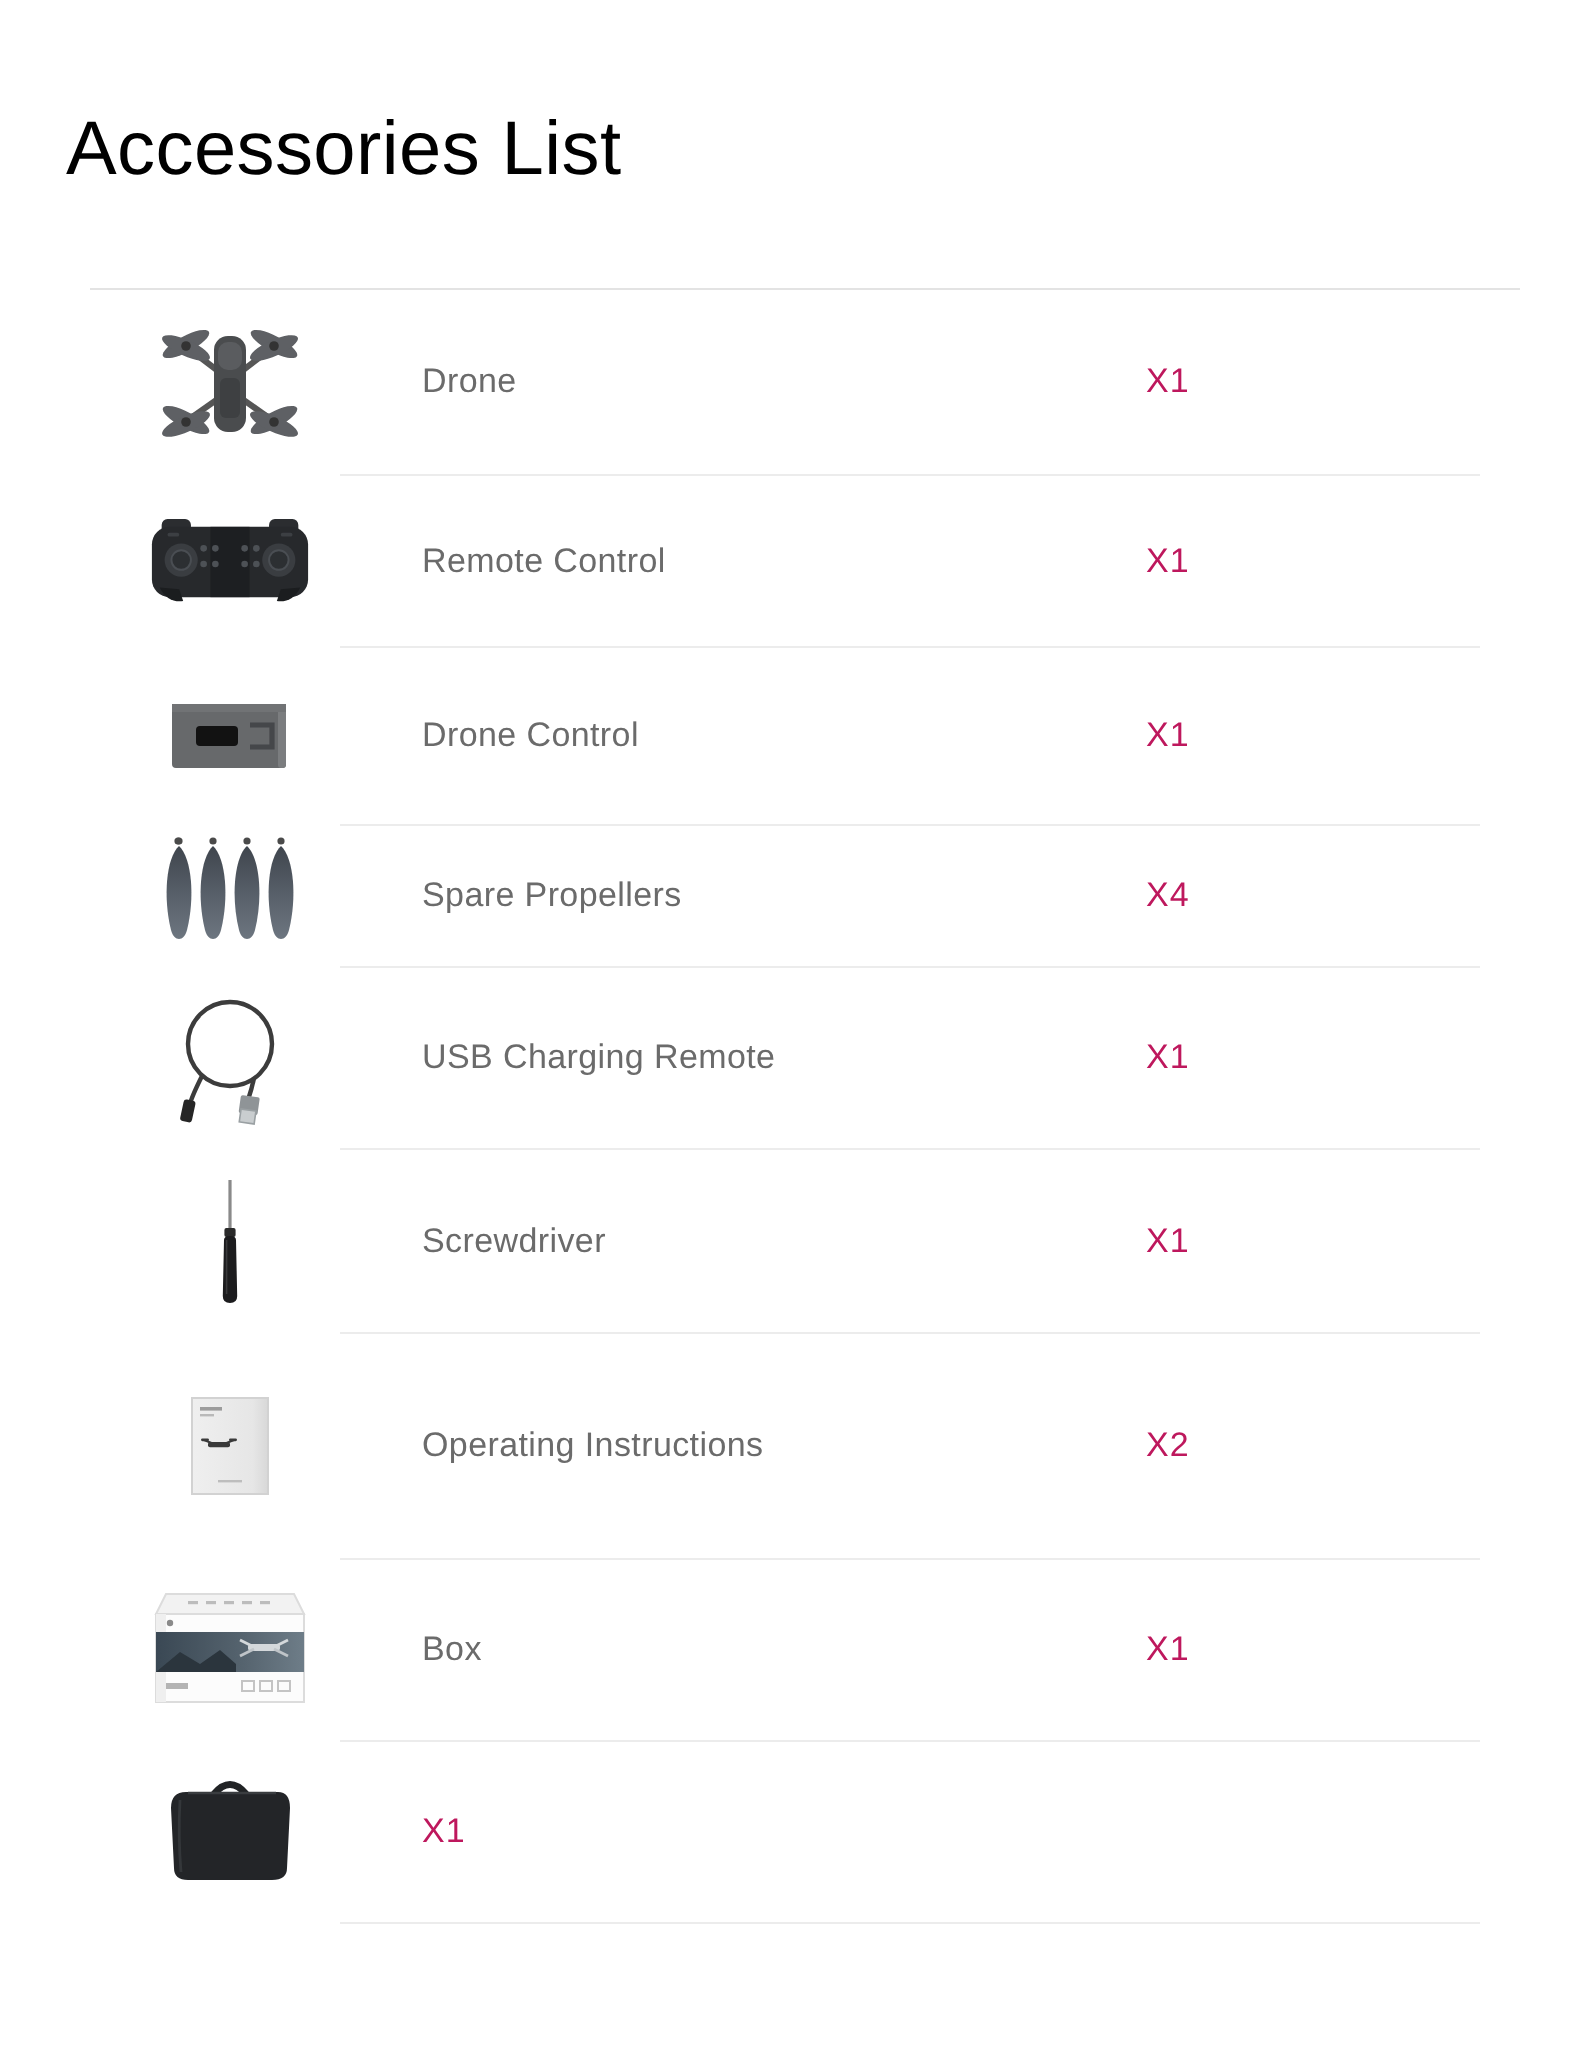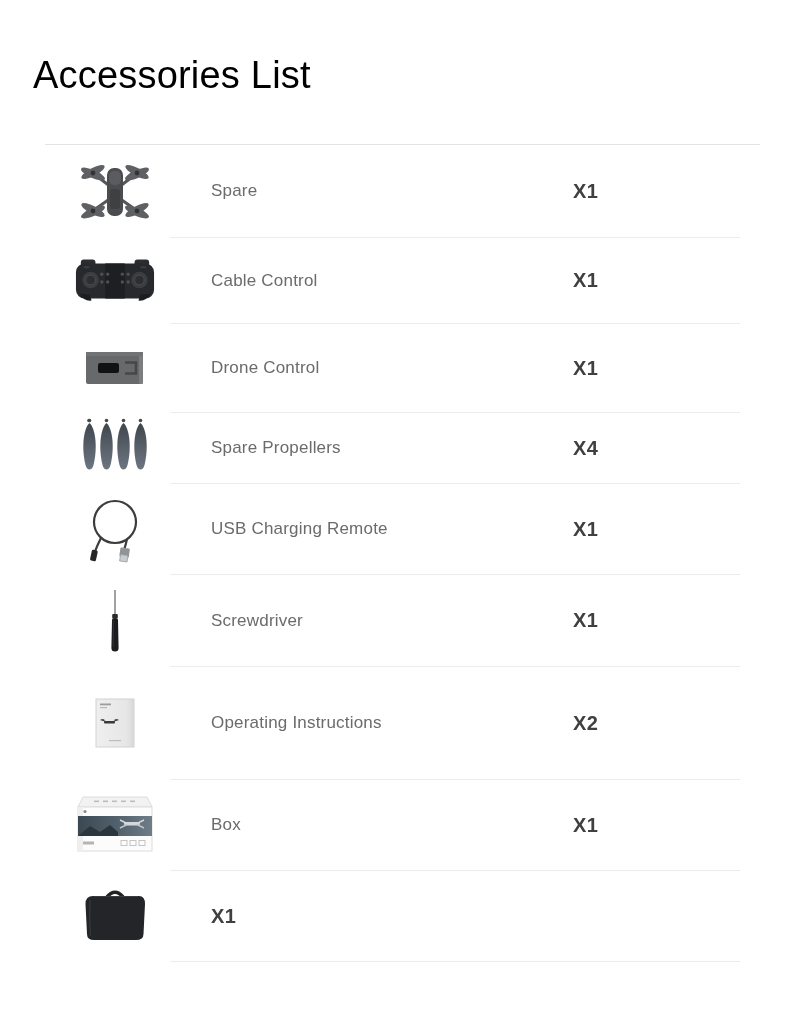--- a/index.html
+++ b/index.html
@@ -29,21 +29,21 @@
   .cell-thumb{
     width:166px;flex:0 0 166px;display:flex;align-items:center;justify-content:center;
     padding-right:26px;box-sizing:border-box;
   }
   .cell-name{
     width:362px;flex:0 0 362px;
     font-size:17px;color:#6b6b6b;letter-spacing:0.2px;
   }
   .cell-qty{
     flex:1 1 auto;
-    font-size:20px;color:#404040;letter-spacing:0.5px;font-weight:bold;
+    font-size:17px;color:#be185d;letter-spacing:0.5px;
   }
   svg{display:block;}
 </style>
 </head>
 <body>
 
 <h1 class="page-title">Accessories List</h1>
 
 <div class="list">
 
@@ -70,21 +70,21 @@
           <circle cx="22" cy="22" r="2.4"></circle>
             <circle cx="66" cy="22" r="2.4"></circle>
           <circle cx="22" cy="60" r="2.4"></circle>
             <circle cx="66" cy="60" r="2.4"></circle>
         </g>
         <rect x="36" y="17" width="16" height="48" rx="7" fill="#4a4c4e"></rect>
         <rect x="38" y="20" width="12" height="14" rx="5" fill="#5a5c5f"></rect>
         <rect x="39" y="38" width="10" height="20" rx="3" fill="#3e4042"></rect>
       </svg>
     </div>
-    <div class="cell-name">Spare</div>
+    <div class="cell-name">Drone</div>
     <div class="cell-qty">X1</div>
   </div>
 
   <div class="row" style="height:86px">
     <div class="cell-thumb">
       <svg width="82" height="50" viewBox="0 0 84 50">
         <rect x="7" y="3" width="15" height="8" rx="3" fill="#2b2d30"></rect>
         <rect x="62" y="3" width="15" height="8" rx="3" fill="#2b2d30"></rect>
         <rect x="2" y="7" width="80" height="36" rx="9" fill="#27292c"></rect>
         <rect x="32" y="7" width="20" height="36" fill="#1d1f22"></rect>
@@ -101,21 +101,21 @@
             <circle cx="34.5" cy="26" r="1.7"></circle>
           <circle cx="49.5" cy="18" r="1.7"></circle>
             <circle cx="55.5" cy="18" r="1.7"></circle>
           <circle cx="49.5" cy="26" r="1.7"></circle>
             <circle cx="55.5" cy="26" r="1.7"></circle>
         </g>
         <rect x="10" y="10" width="6" height="2" rx="1" fill="#3c3f43"></rect>
         <rect x="68" y="10" width="6" height="2" rx="1" fill="#3c3f43"></rect>
       </svg>
     </div>
-    <div class="cell-name">Cable Control</div>
+    <div class="cell-name">Remote Control</div>
     <div class="cell-qty">X1</div>
   </div>
 
   <div class="row" style="height:89px">
     <div class="cell-thumb">
       <svg width="60" height="36" viewBox="0 0 60 36">
         <rect x="1" y="2" width="57" height="32" rx="2" fill="#67696b"></rect>
         <rect x="54" y="2" width="4" height="32" rx="1.5" fill="#7b7d7f"></rect>
         <rect x="1" y="2" width="57" height="4" fill="#717375"></rect>
         <rect x="13" y="13" width="21" height="10" rx="2" fill="#121212"></rect>

